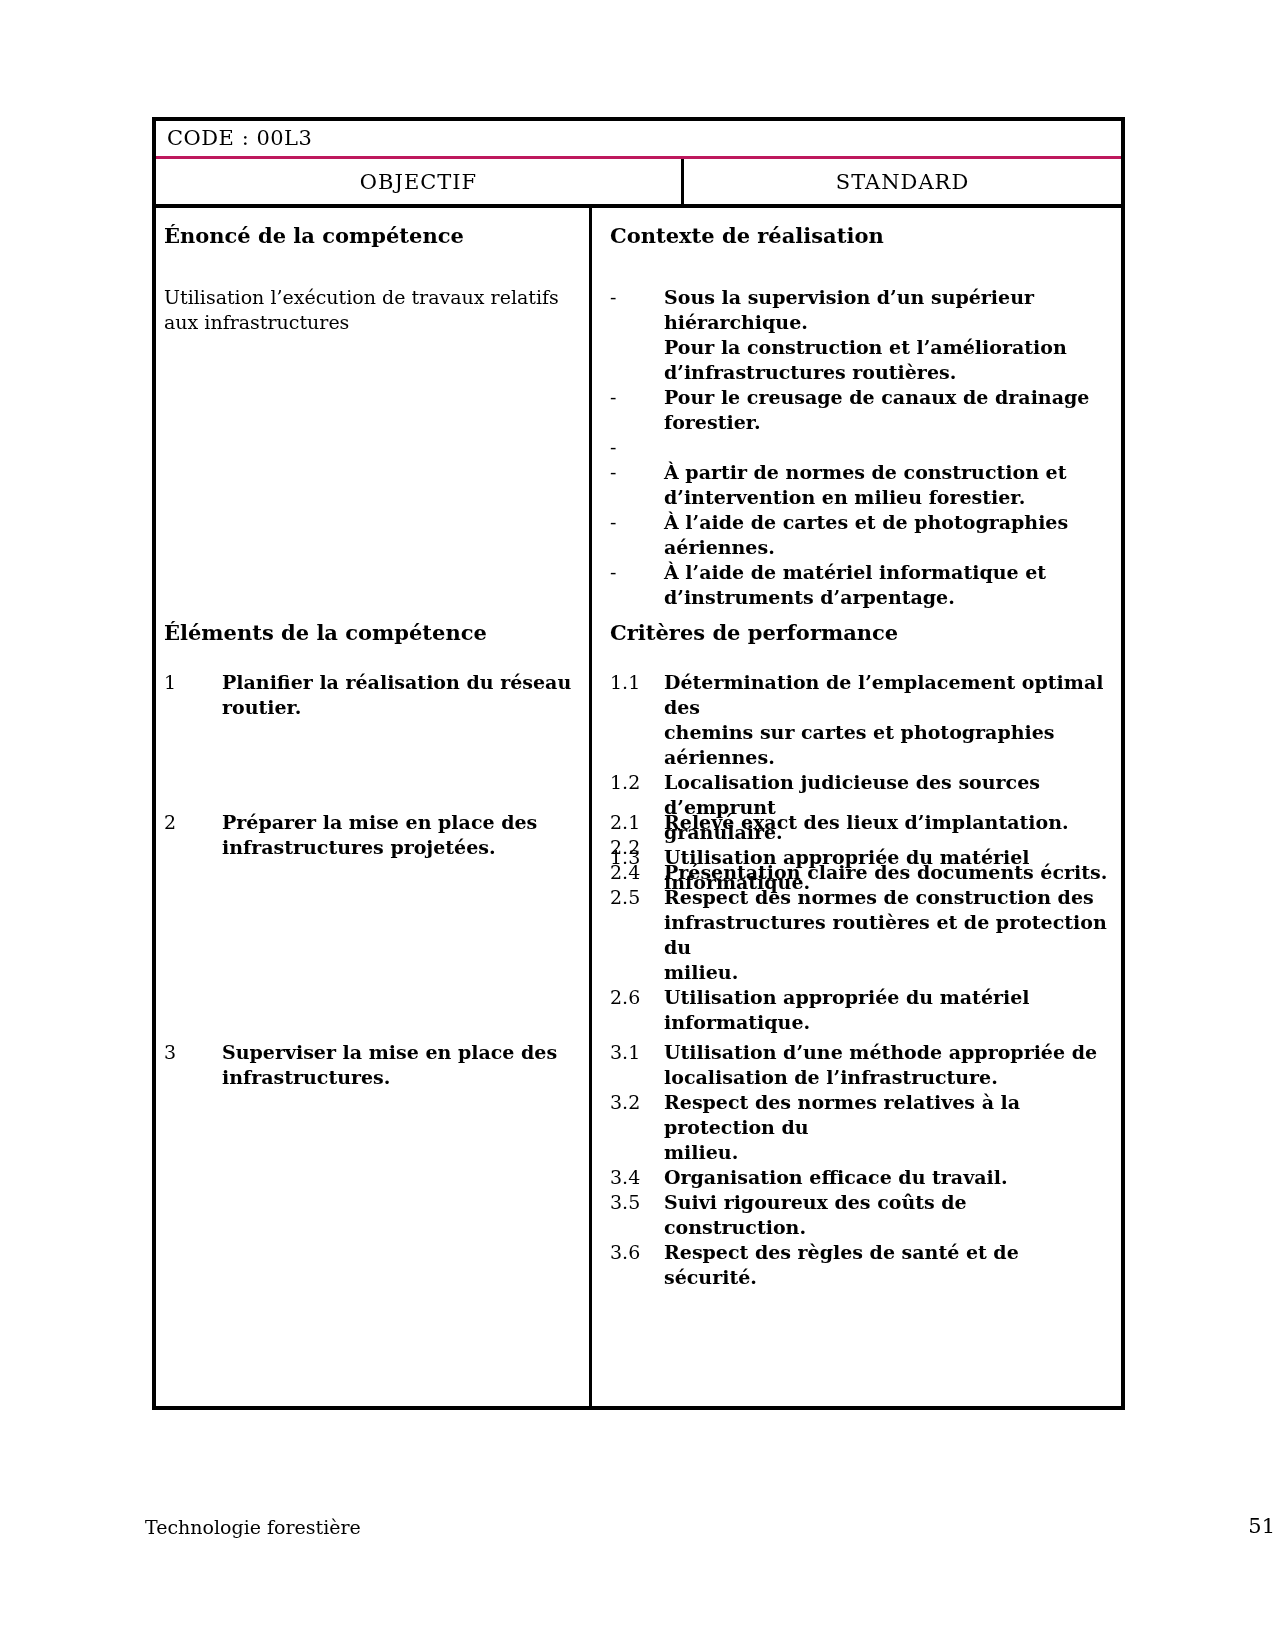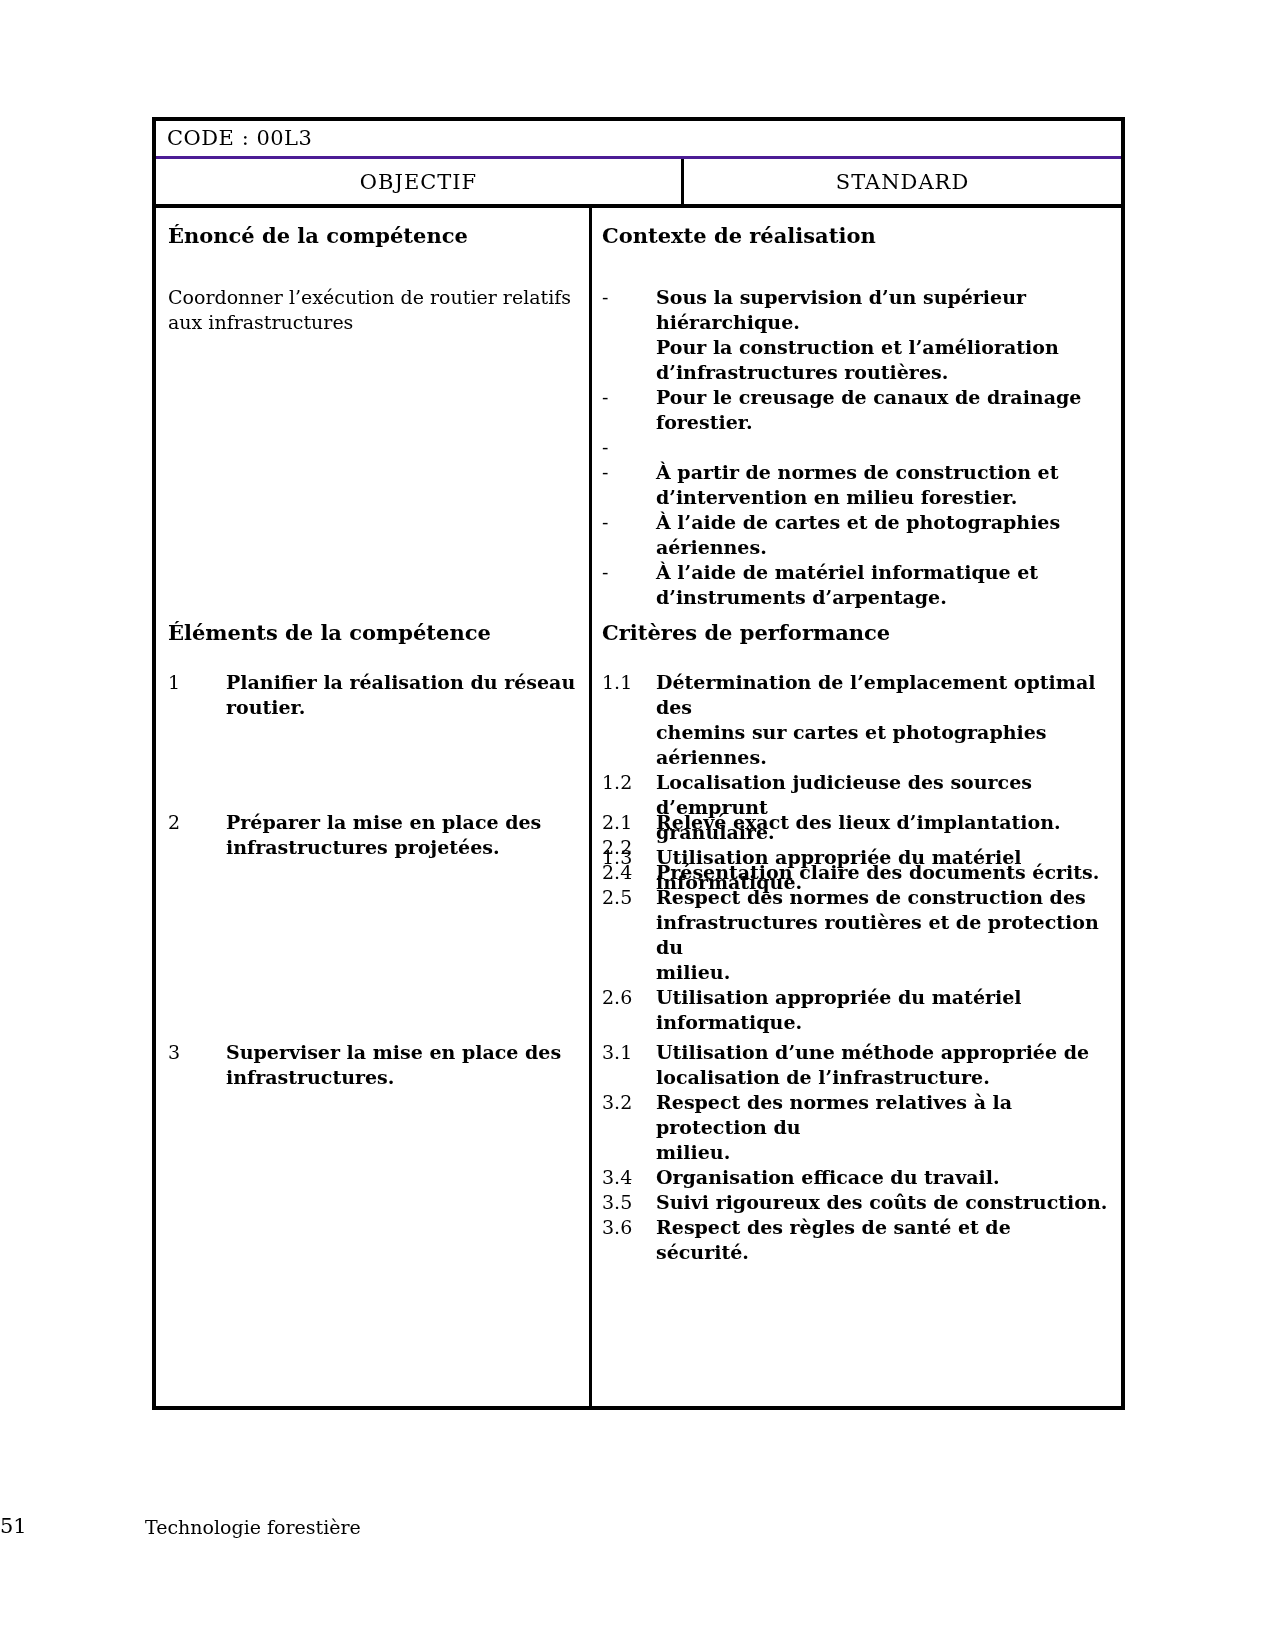--- a/index.html
+++ b/index.html
@@ -12,21 +12,21 @@
     color:#000;
     overflow:hidden;
   }
   .doc-table {
     position:absolute; left:152px; top:117px;
     width:973px; height:1293px;
     border:4px solid #000;
     display:flex; flex-direction:column;
   }
   .code-row {
-    border-bottom:3px solid #4c1d95;
+    border-bottom:3px solid #be185d;
     height:38px;
     padding:5px 0 0 11px;
     font-size:21px;
     letter-spacing:0.5px;
   }
   .header-row {
     display:flex;
     border-bottom:4px solid #000;
     height:49px;
   }
@@ -37,21 +37,21 @@
     letter-spacing:1px;
   }
   .header-cell.left { width:528px; border-right:3px solid #000; }
   .header-cell.right { flex:1; }
   .body-grid {
     flex:1;
     display:grid;
     grid-template-columns:436px 1fr;
     grid-template-rows:70px 336px 54px 140px 230px auto 1fr;
   }
-  .cell { padding:0 12px 0 12px; }
+  .cell { padding:0 12px 0 0;margin-left:8px; }
   .cell.lc { border-right:3px solid #000; }
   .cell.rc { padding-left:10px; }
   .sect-heading {
     font-weight:bold;
     font-size:21px;
     padding-top:15px;
   }
   .row3 .sect-heading { padding-top:6px; }
   .para {
     font-size:19px;
@@ -64,21 +64,21 @@
   .li { display:grid; grid-template-columns:54px 1fr; }
   .elements .li { grid-template-columns:58px 1fr; }
   .li .marker { display:block; }
   .li .txt { display:block; white-space:pre-line;font-weight:bold; }
   .footer {
     position:absolute; left:0; top:1516px;
     width:1275px; height:30px;
     font-size:19px;
   }
   .footer-left { position:absolute; left:145px; top:0; }
-  .footer-page { position:absolute; left:0; width:100%; text-align:left; top:-2px; font-size:21px; }
+  .footer-page { position:absolute; left:0; width:100%; text-align:right; top:-2px; font-size:21px; }
 </style>
 </head>
 <body>
 
 <div class="page">
   <div class="doc-table">
 
     <div class="code-row">
       <span>CODE : 00L3</span>
     </div>
@@ -91,21 +91,21 @@
     <div class="body-grid">
 
       <div class="cell lc row1">
         <div class="sect-heading">Énoncé de la compétence</div>
       </div>
       <div class="cell rc row1">
         <div class="sect-heading">Contexte de réalisation</div>
       </div>
 
       <div class="cell lc row2">
-        <div class="para">Coordonner l’exécution de routier relatifs
+        <div class="para">Utilisation l’exécution de travaux relatifs
 aux infrastructures</div>
       </div>
       <div class="cell rc row2">
         <div class="list contexte">
             <div class="li">
               <span class="marker">-</span>
               <span class="txt">Sous la supervision d’un supérieur
 hiérarchique.
 Pour la construction et l’amélioration
 d’infrastructures routières.</span>

